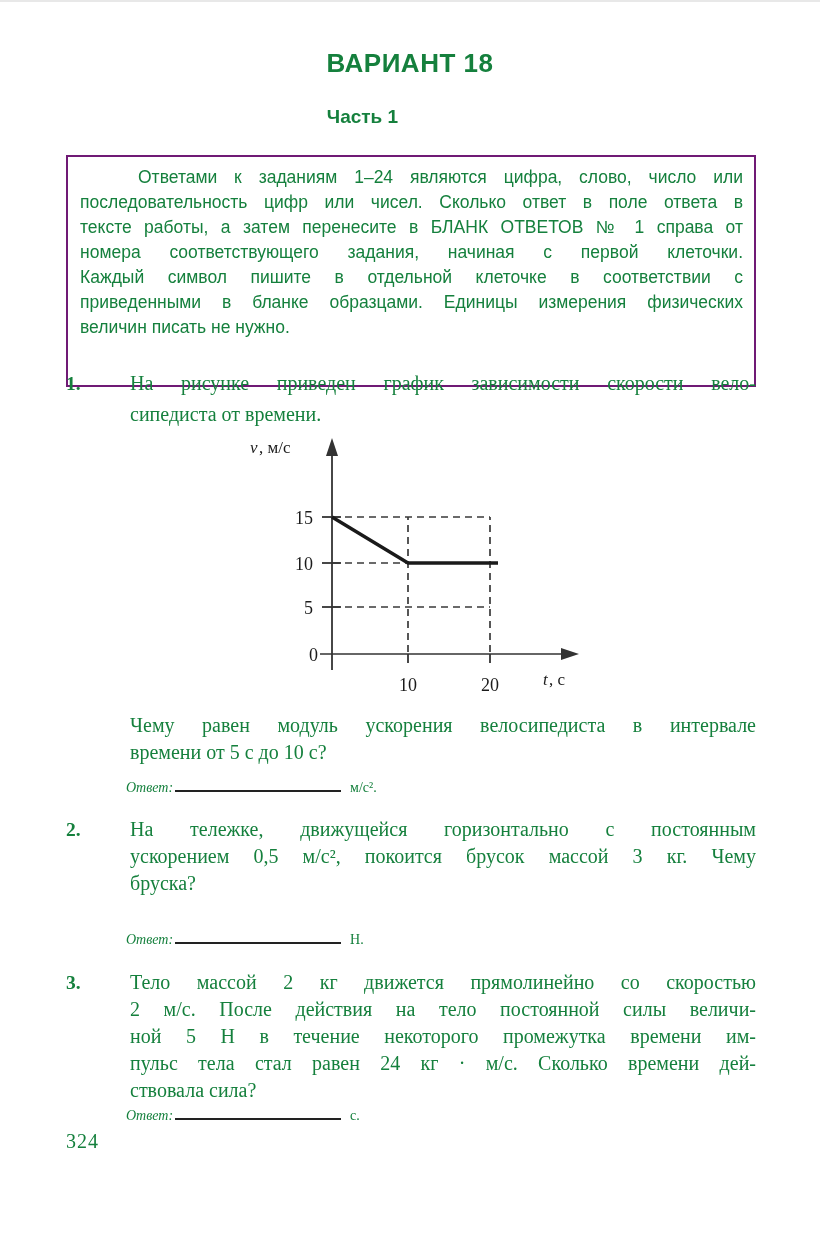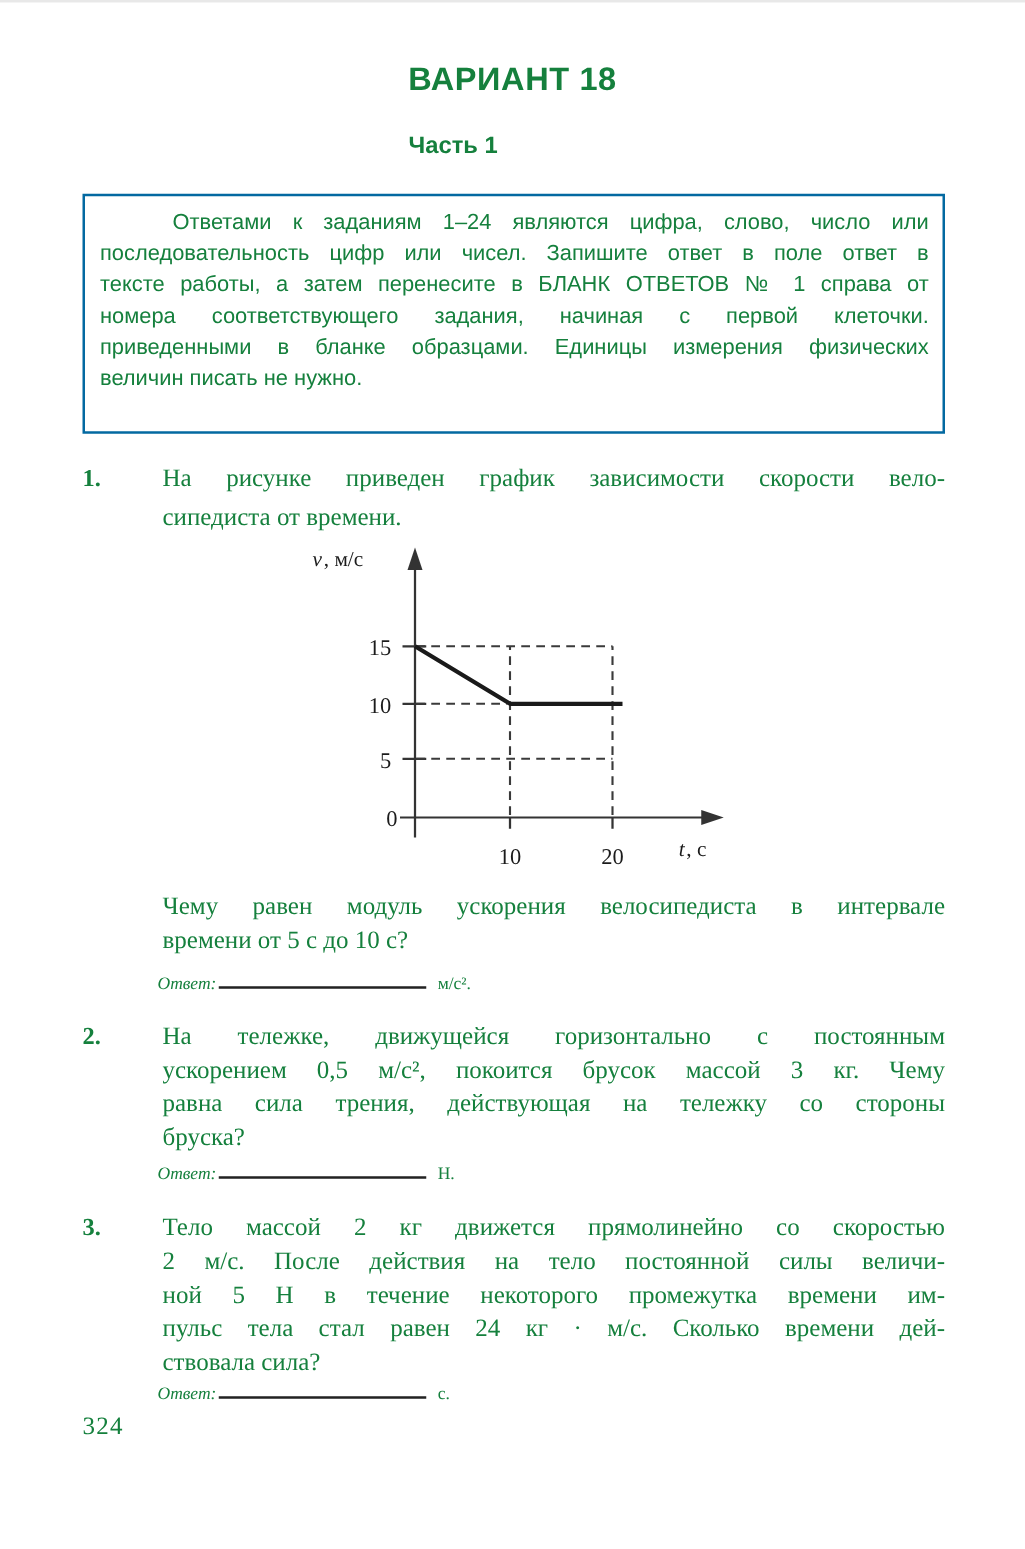--- a/index.html
+++ b/index.html
@@ -20,23 +20,23 @@
     font-weight:bold;font-size:26px;letter-spacing:.5px;
   }
   .doc-part{
     position:absolute;left:0;top:104px;width:725px;
     text-align:center;
     font-family:"Liberation Sans",sans-serif;
     font-weight:bold;font-size:19px;
   }
   
   .instruction-box{
-    position:absolute;left:66px;top:153px;width:690px;height:192px;
+    position:absolute;left:66px;top:153px;width:690px;height:232px;
     box-sizing:border-box;
-    border:2px solid #0369a1;
+    border:2px solid #701a75;
     padding:8px 11px 0 12px;
     font-family:"Liberation Sans",sans-serif;
     font-size:17.5px;line-height:25px;
   }
   .jline{text-align:justify;text-align-last:justify;}
   .jlast{text-align:left;}
   .indent1{text-indent:58px;}
   
   .pnum{
     position:absolute;left:66px;width:50px;
@@ -74,23 +74,24 @@
 </head>
 <body>
 
 <div id="page">
 
   <div class="doc-title">ВАРИАНТ 18</div>
   <div class="doc-part">Часть 1</div>
 
   <div class="instruction-box">
     <div class="jline indent1">Ответами к заданиям 1–24 являются цифра, слово, число или</div>
-    <div class="jline">последовательность цифр или чисел. Запишите ответ в поле ответ в</div>
+    <div class="jline">последовательность цифр или чисел. Сколько ответ в поле ответа в</div>
     <div class="jline">тексте работы, а затем перенесите в БЛАНК ОТВЕТОВ № 1 справа от</div>
     <div class="jline">номера соответствующего задания, начиная с первой клеточки.</div>
+    <div class="jline">Каждый символ пишите в отдельной клеточке в соответствии с</div>
     <div class="jline">приведенными в бланке образцами. Единицы измерения физических</div>
     <div class="jlast">величин писать не нужно.</div>
   </div>
 
   <div class="pnum" style="top:368px;">1.</div>
   <div class="ptext loose" style="top:366px;">
     <div class="jline">На рисунке приведен график зависимости скорости вело-</div>
     <div class="jlast">сипедиста от времени.</div>
   </div>
 
@@ -135,21 +136,20 @@
     <div class="jlast">времени от 5 с до 10 с?</div>
   </div>
   <div class="answer-row" style="top:772px;">
     <span class="answer-label">Ответ:</span><span class="answer-blank"></span><span class="answer-unit">м/с².</span>
   </div>
 
   <div class="pnum" style="top:814px;">2.</div>
   <div class="ptext" style="top:814px;">
     <div class="jline">На тележке, движущейся горизонтально с постоянным</div>
     <div class="jline">ускорением 0,5 м/с², покоится брусок массой 3 кг. Чему</div>
-    <div class="jline">равна сила трения, действующая на тележку со стороны</div>
     <div class="jlast">бруска?</div>
   </div>
   <div class="answer-row" style="top:924px;">
     <span class="answer-label">Ответ:</span><span class="answer-blank"></span><span class="answer-unit">Н.</span>
   </div>
 
   <div class="pnum" style="top:967px;">3.</div>
   <div class="ptext" style="top:967px;">
     <div class="jline">Тело массой 2 кг движется прямолинейно со скоростью</div>
     <div class="jline">2 м/с. После действия на тело постоянной силы величи-</div>

